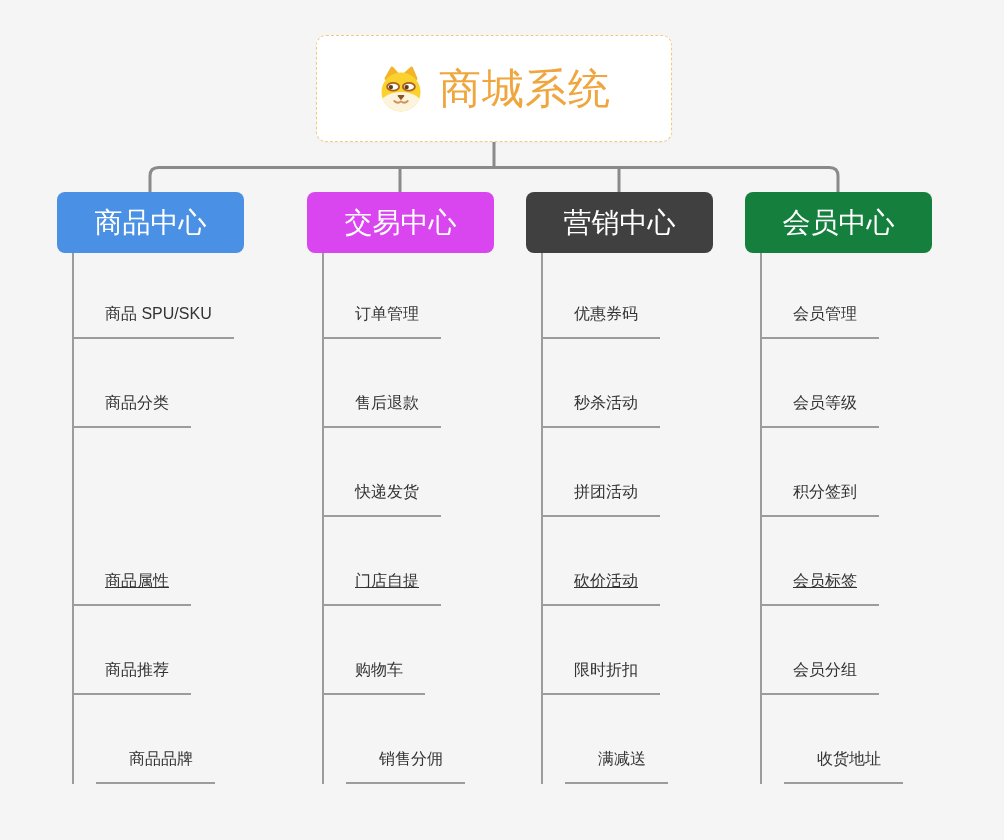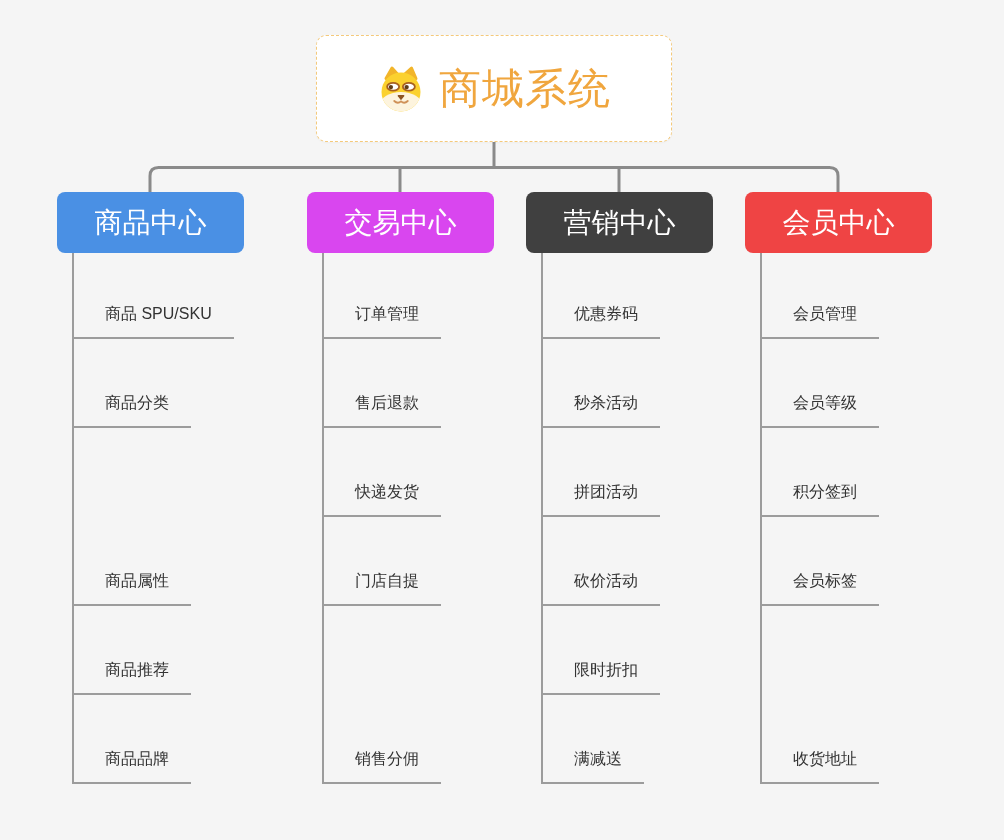--- a/index.html
+++ b/index.html
@@ -24,21 +24,21 @@
     border-radius:8px; display:flex; align-items:center; justify-content:center;
   }
   .branch-label { color:#ffffff; font-size:28px; white-space:nowrap; }
   .vline { position:absolute; left:15px; top:61px; width:2px; height:531px; background:#9c9c9c; }
   .leaf {
     position:absolute; left:15px; display:inline-block; white-space:nowrap;
     font-size:16px; color:#333333; line-height:30px;
     padding:0 22px 8px 33px; border-bottom:2px solid #9c9c9c;
   }
   .leaf.r0 { top:107px; } .leaf.r1 { top:196px; } .leaf.r2 { top:285px; }
-  .leaf.r3 { top:374px; } .leaf.r4 { top:463px; } .leaf.r5 { top:552px; }
+  .leaf.r3 { top:374px;text-decoration:underline; } .leaf.r4 { top:463px; } .leaf.r5 { top:552px;margin-left:24px; }
 
   .col0 { left:57px; } .col1 { left:307px; } .col2 { left:526px; } .col3 { left:745px; }
 </style>
 </head>
 <body>
 
 <div class="canvas">
 
   <svg class="top-connectors" viewBox="0 0 1004 840">
     <g fill="none" stroke-width="3" stroke="#8a8a8a">
@@ -82,41 +82,43 @@
 
   <div class="branch-col col1">
     <div class="branch-node" style="background-color: #d946ef;">
       <span class="branch-label">交易中心</span>
     </div>
     <div class="vline" style="background-color: rgb(156, 156, 156);"></div>
     <div class="leaf r0">订单管理</div>
     <div class="leaf r1">售后退款</div>
     <div class="leaf r2">快递发货</div>
     <div class="leaf r3">门店自提</div>
+    <div class="leaf r4">购物车</div>
     <div class="leaf r5">销售分佣</div>
   </div>
 
   <div class="branch-col col2">
     <div class="branch-node" style="background-color: #404040;">
       <span class="branch-label">营销中心</span>
     </div>
     <div class="vline" style="background-color: rgb(156, 156, 156);"></div>
     <div class="leaf r0">优惠券码</div>
     <div class="leaf r1">秒杀活动</div>
     <div class="leaf r2">拼团活动</div>
     <div class="leaf r3">砍价活动</div>
     <div class="leaf r4">限时折扣</div>
     <div class="leaf r5">满减送</div>
   </div>
 
   <div class="branch-col col3">
-    <div class="branch-node" style="background-color: #ef4444;">
+    <div class="branch-node" style="background-color: #15803d;">
       <span class="branch-label">会员中心</span>
     </div>
     <div class="vline" style="background-color: rgb(156, 156, 156);"></div>
     <div class="leaf r0">会员管理</div>
     <div class="leaf r1">会员等级</div>
     <div class="leaf r2">积分签到</div>
     <div class="leaf r3">会员标签</div>
+    <div class="leaf r4">会员分组</div>
     <div class="leaf r5">收货地址</div>
   </div>
 
 </div>
 
 </body></html>

